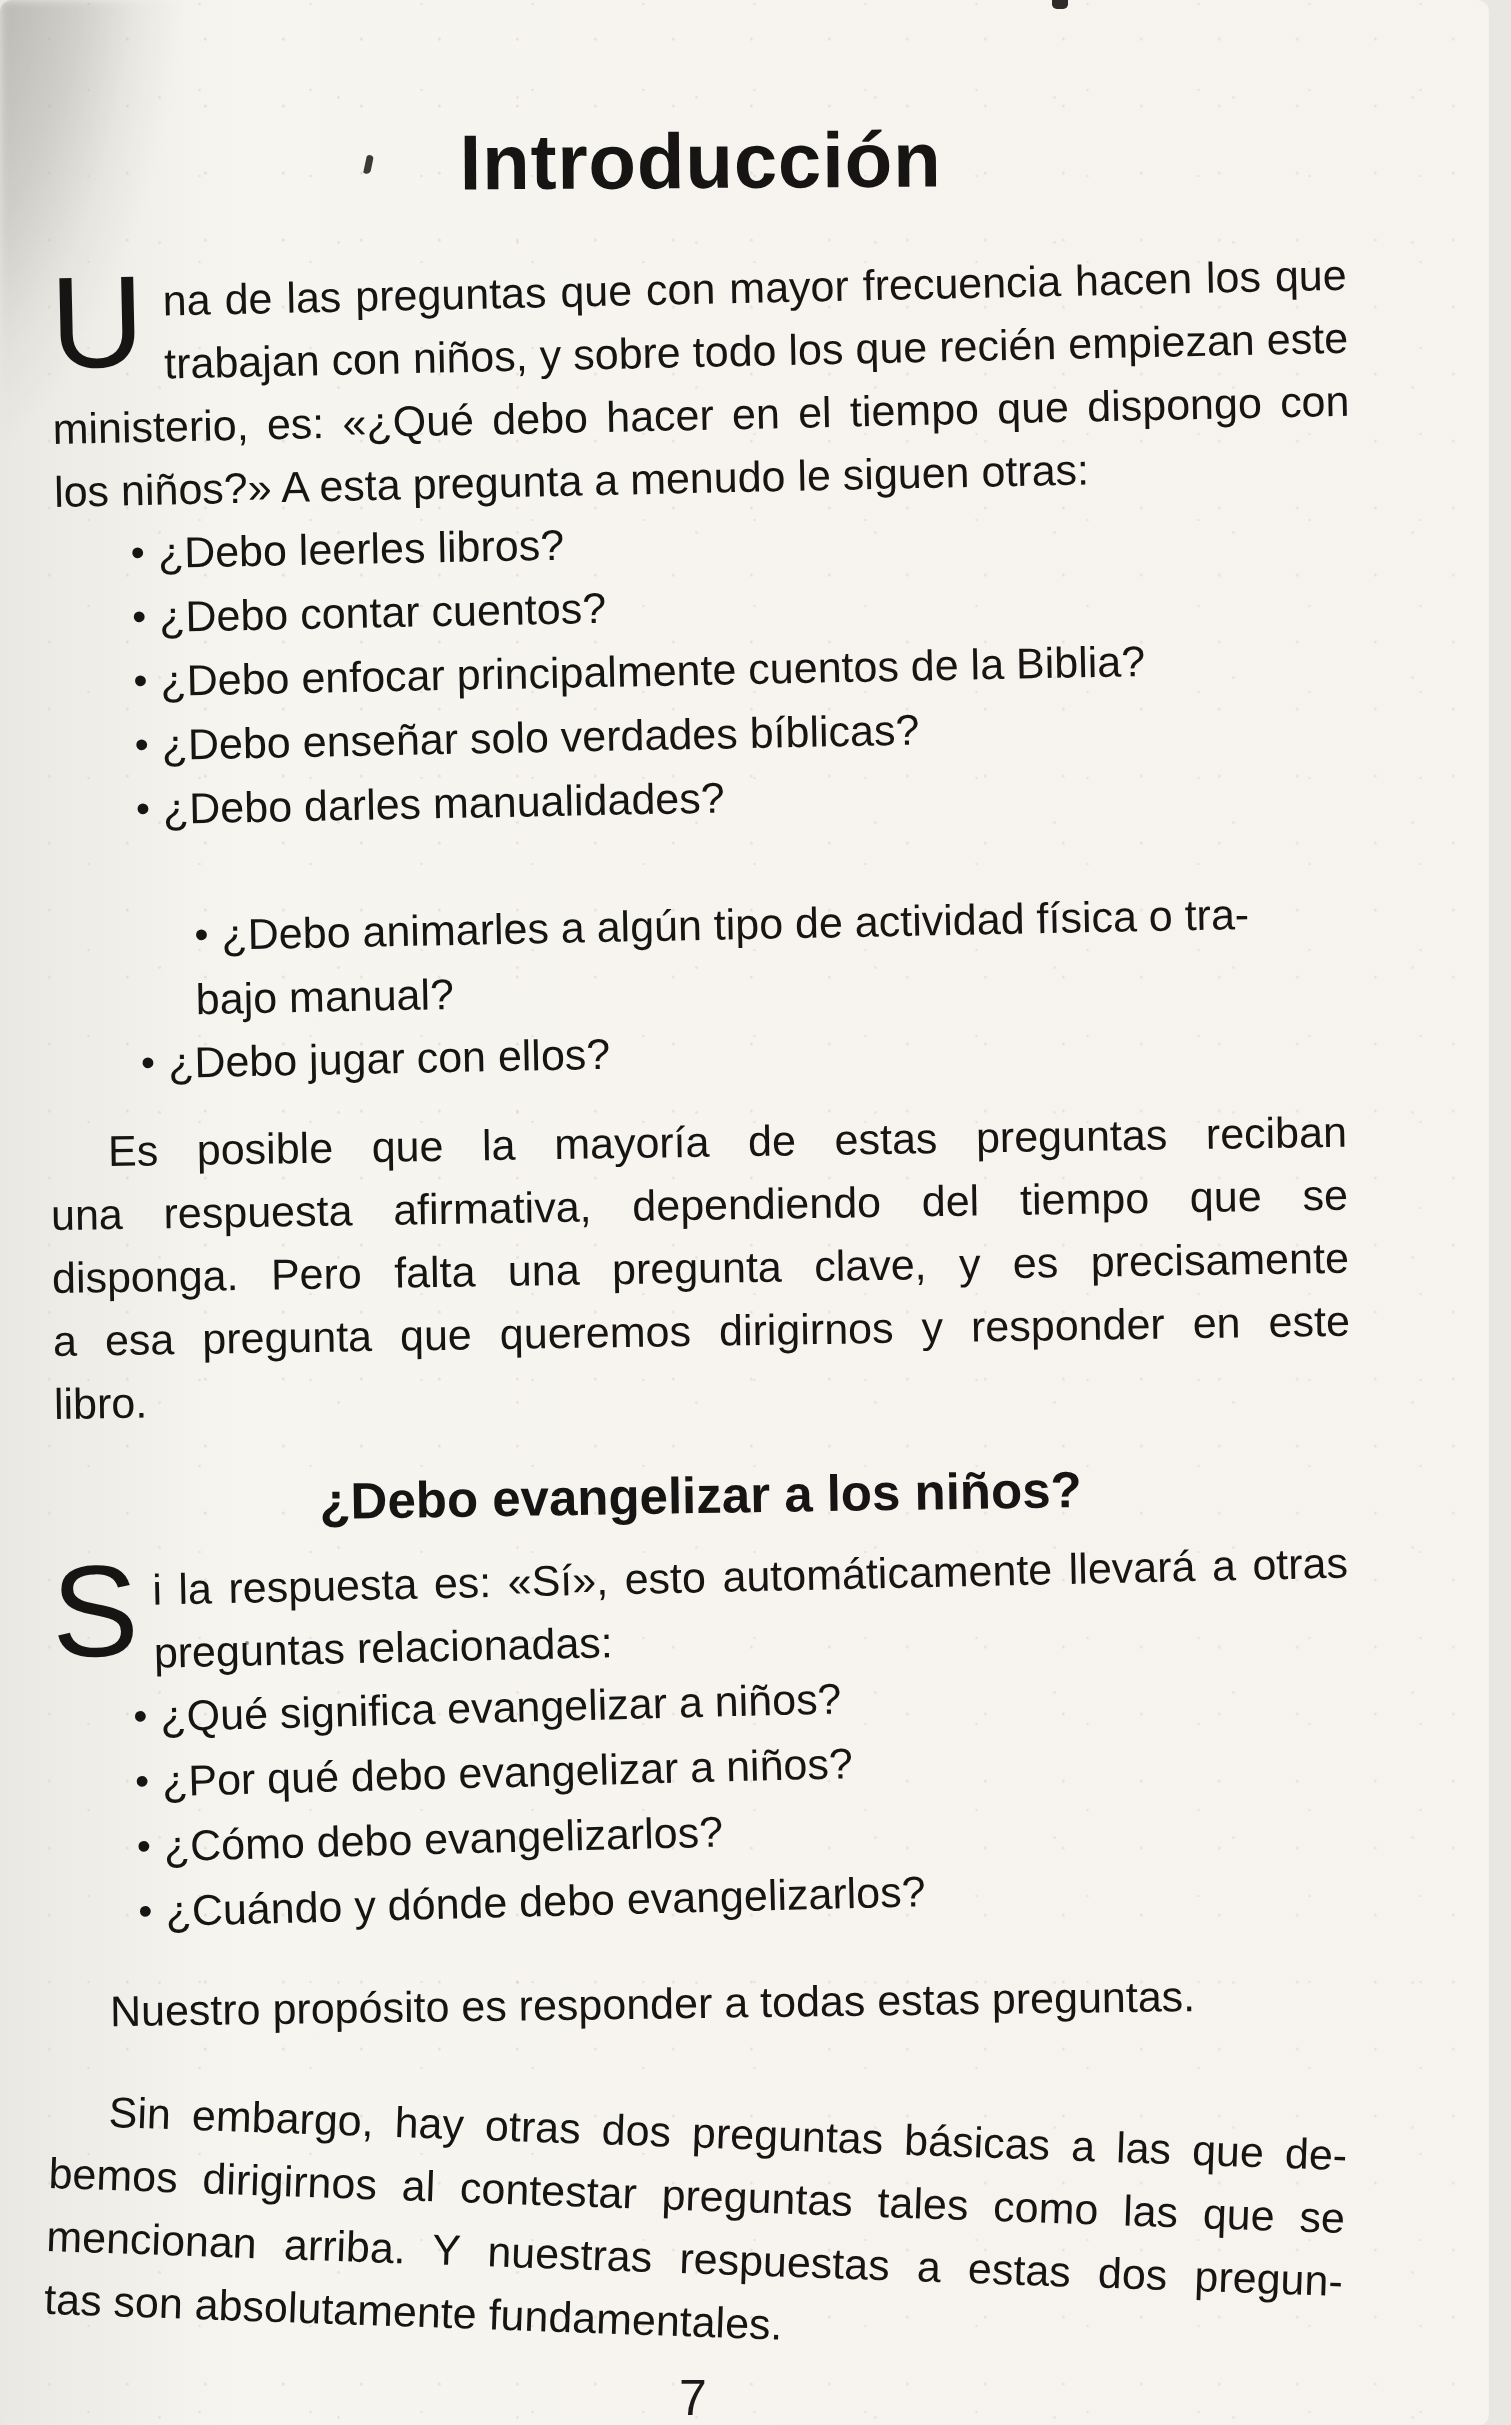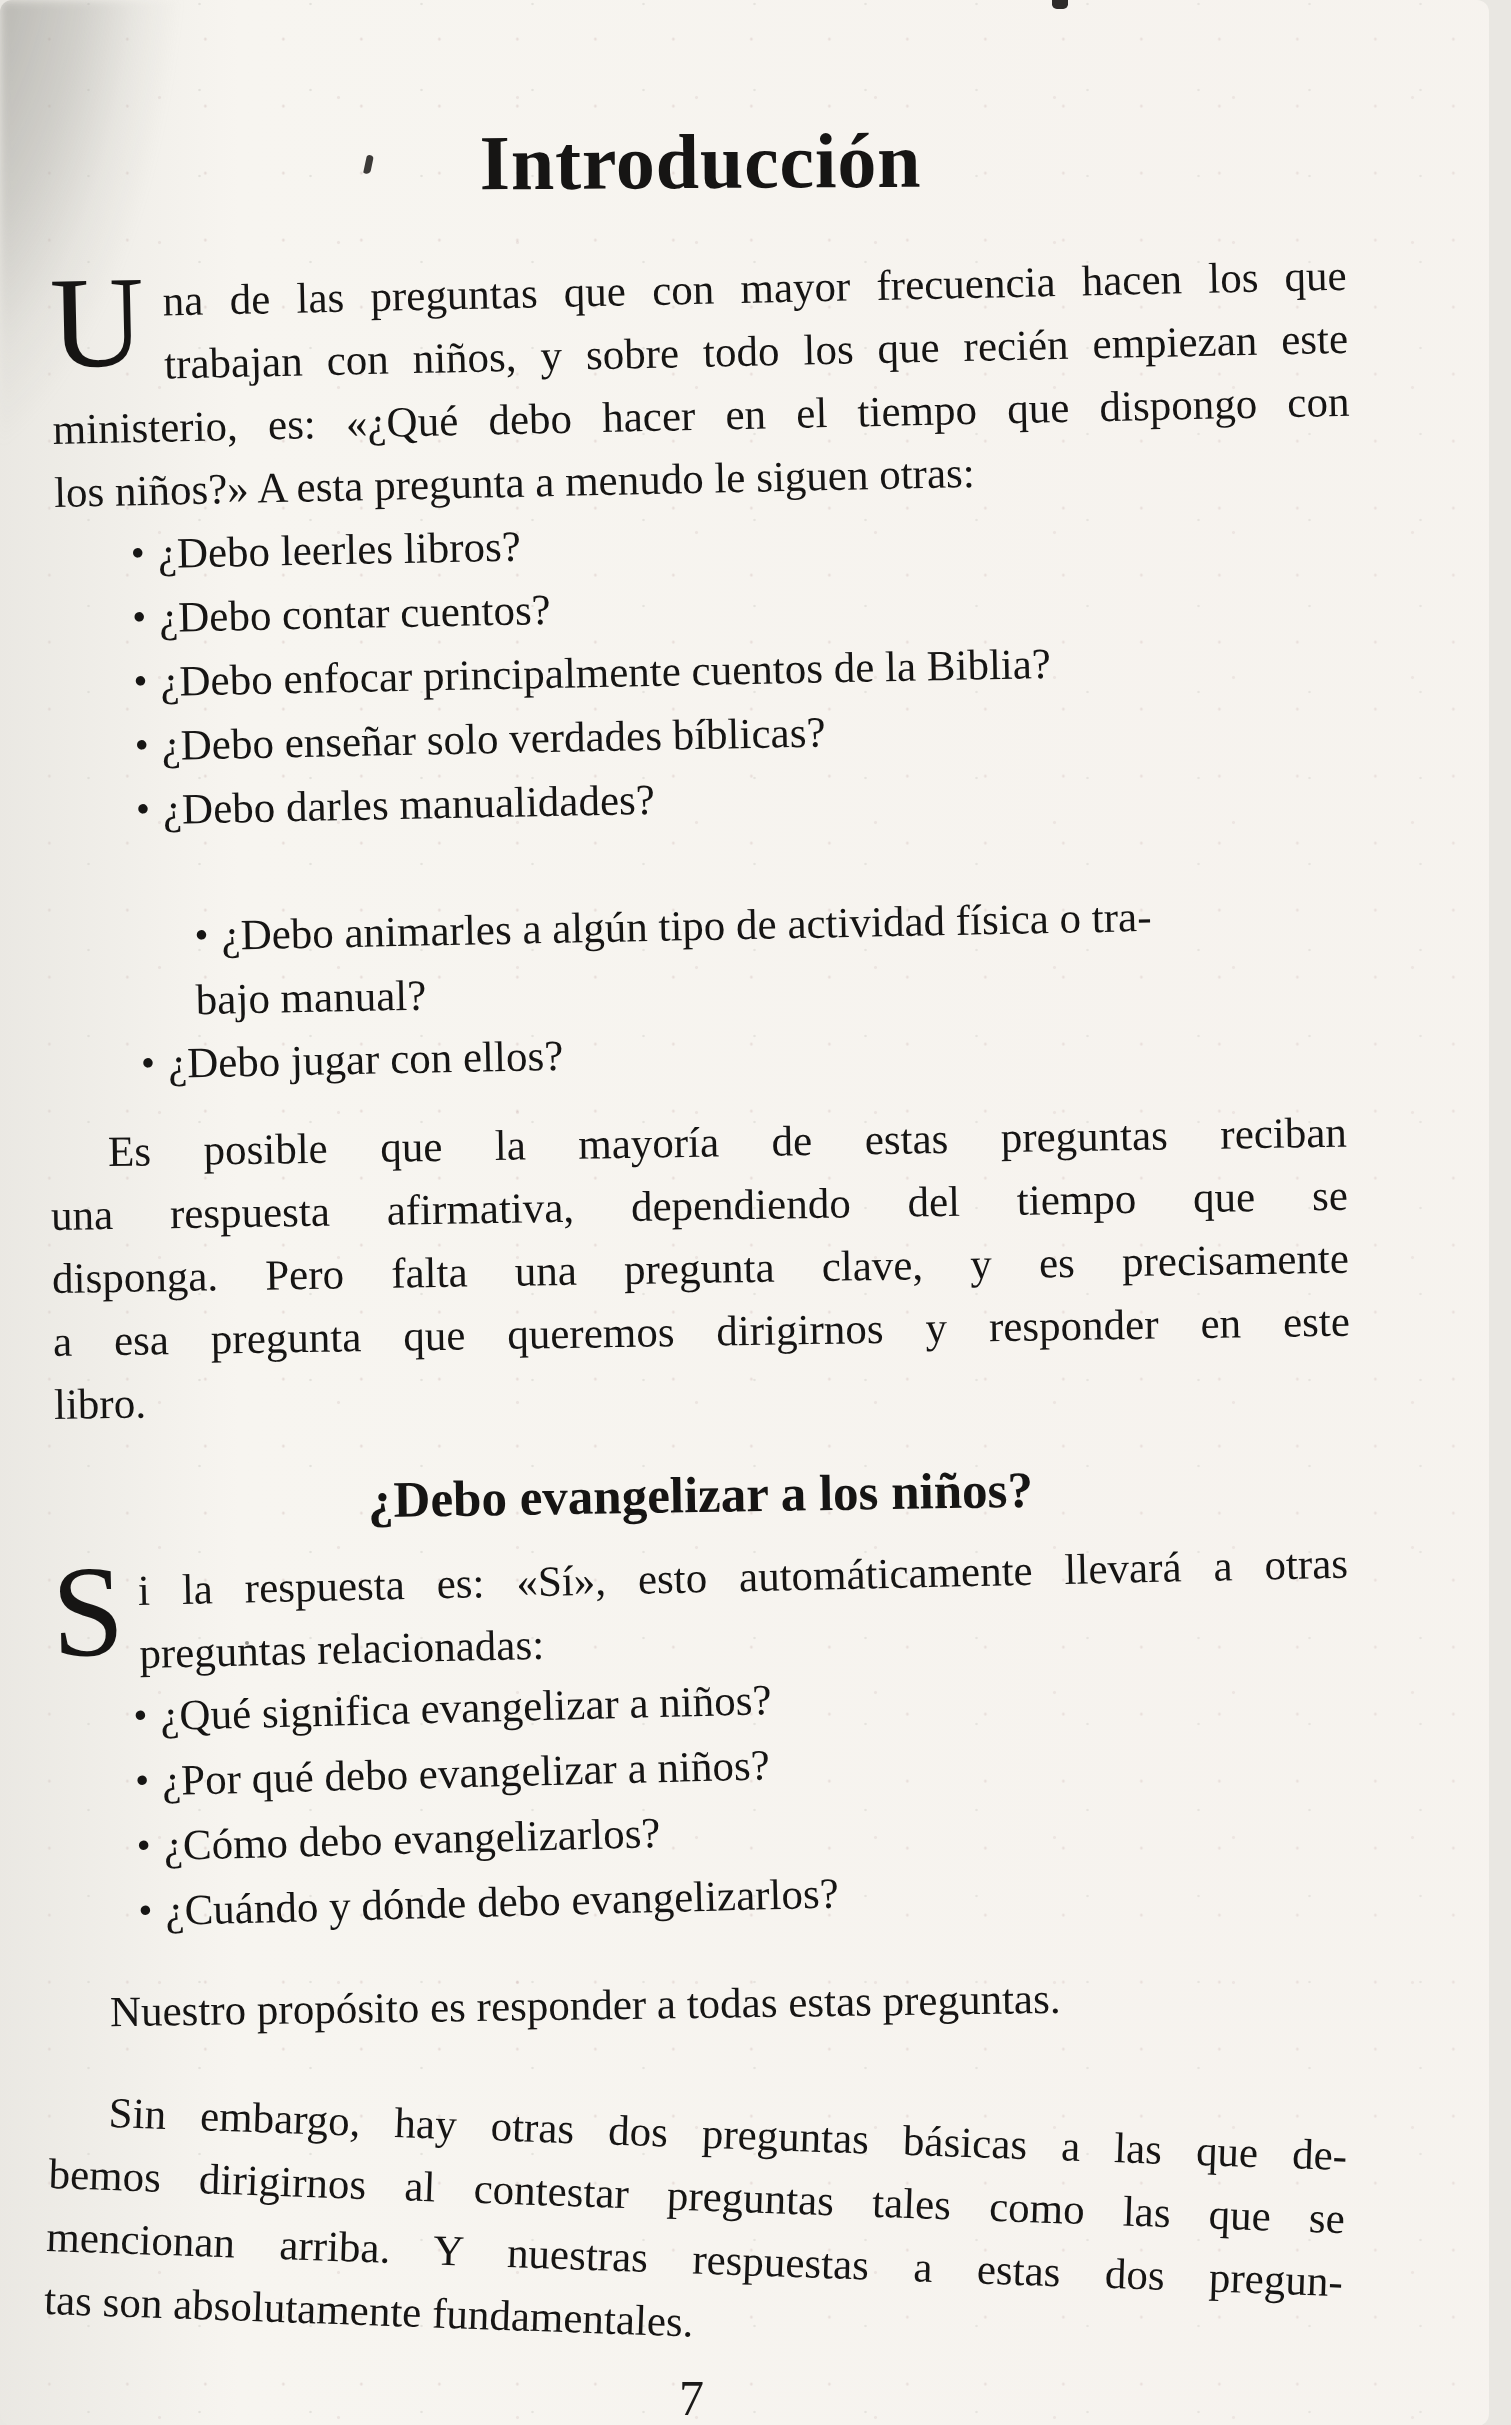--- a/index.html
+++ b/index.html
@@ -9,21 +9,21 @@
     overflow:hidden;
     background-color:#f7f5f0;
     background-image:
       linear-gradient(90deg, rgba(215,213,207,0.40), rgba(248,244,238,0) 16%, rgba(243,235,232,0.22) 84%),
       radial-gradient(circle, rgba(160,115,115,0.20) 1px, transparent 1.8px),
       radial-gradient(circle, rgba(125,125,122,0.16) 0.8px, transparent 1.6px),
       radial-gradient(circle, rgba(150,105,105,0.12) 1.1px, transparent 2.1px);
     background-size:100% 100%, 78px 67px, 111px 86px, 179px 145px;
     background-position:0 0, 10.4px 5.6px, 33px 47px, 70px 25px;
     color:#161514;
-    font-family:Liberation Serif, serif;
+    font-family:Liberation Sans, sans-serif;
     border-radius:12px;
   }
   .content{padding:120px 140px 0 52px;}
 
   .title{
     margin:0;
     text-align:center;
     font-size:78px;line-height:83px;font-weight:700;
     letter-spacing:0.8px;
     transform:rotate(-0.35deg);

